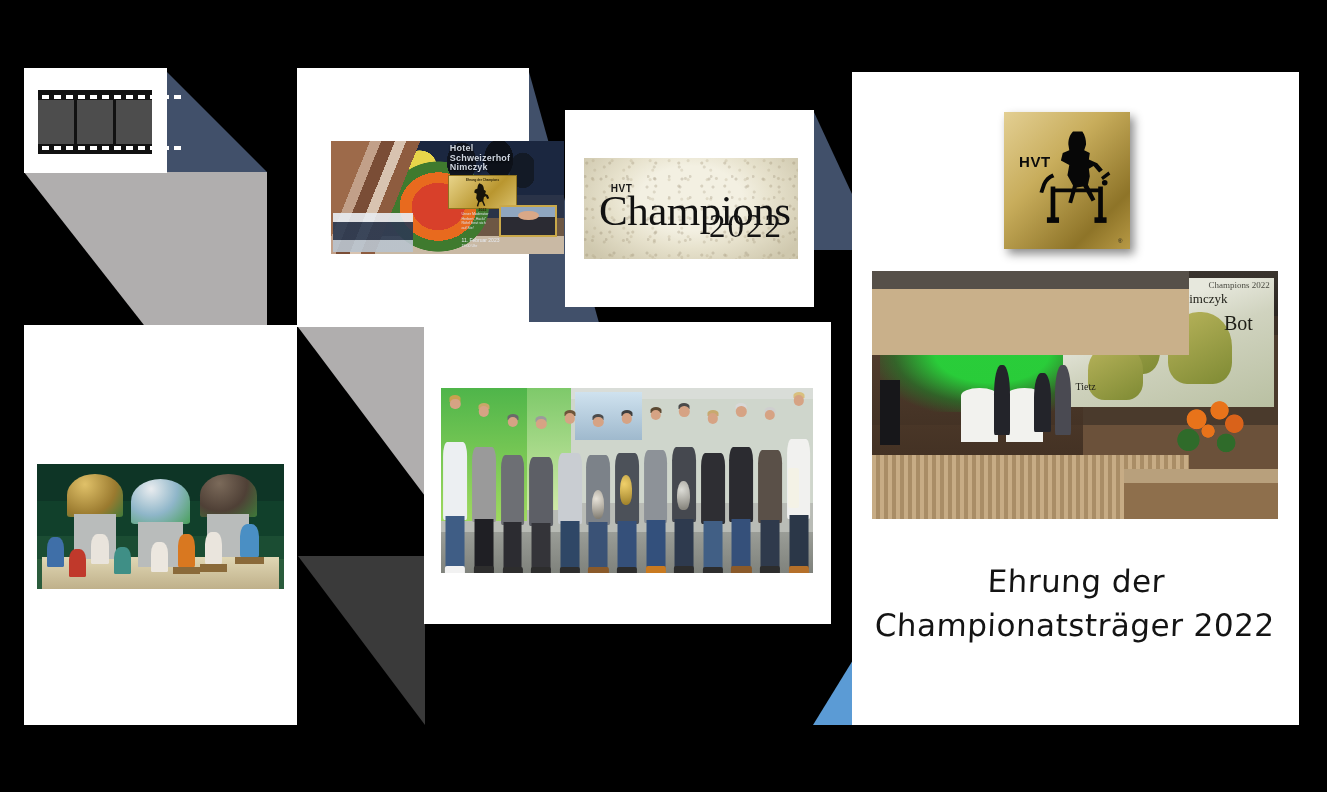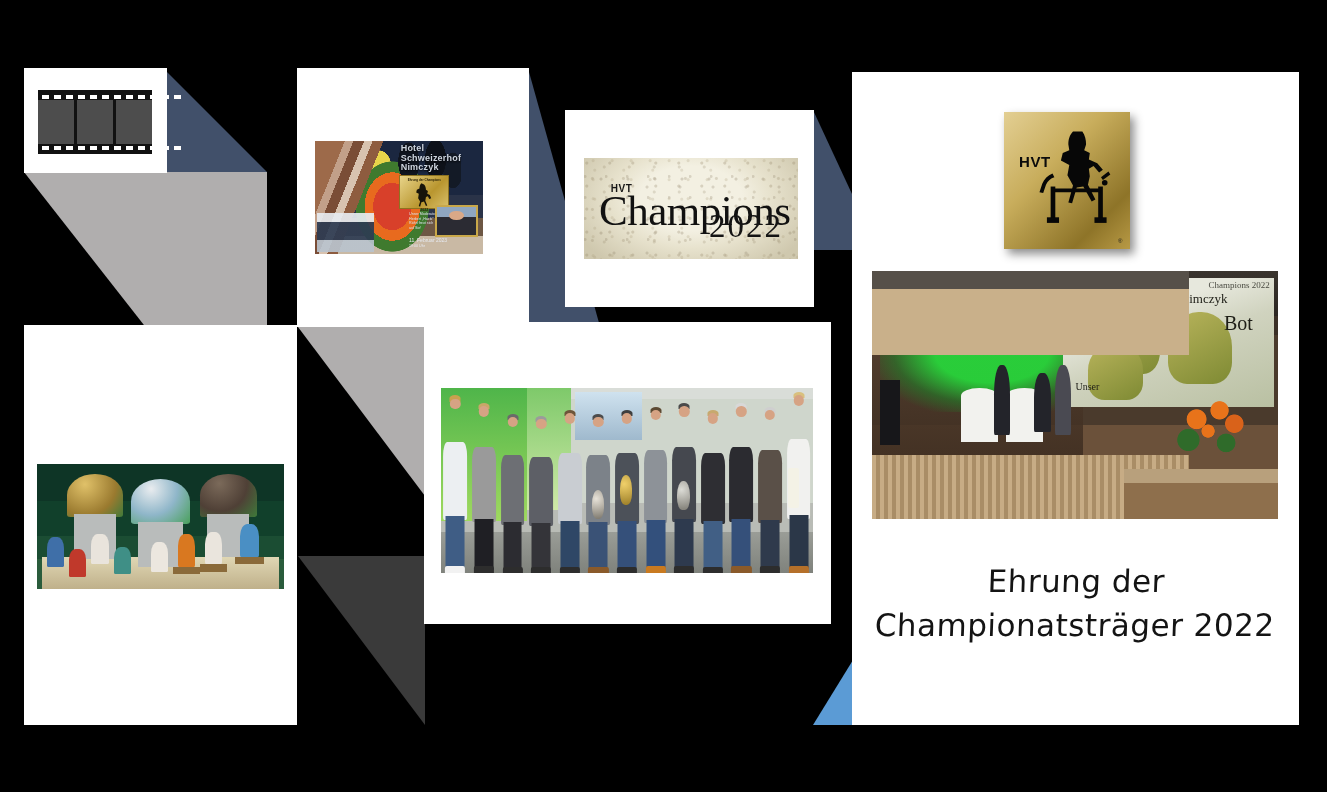--- a/index.html
+++ b/index.html
@@ -221,21 +221,21 @@
           <i></i>
           <i></i>
           <i></i>
           <i></i>
       </div>
     </div>
   </div>
 
   <div class="card" style="left:297px;top:68px;width:232px;height:259px;">
 
-    <div class="invite" style="left:18px;top:73px;width:168px;height:113px;">
+    <div class="invite" style="left:34px;top:73px;width:233px;height:113px;">
       <div class="photo"></div>
       <div class="drapes"></div>
       <div class="storefront"></div>
 
       <div class="hdr" style="font-size:9px;">
         <div>Hotel</div>
         <div>Schweizerhof</div>
         <div>Nimczyk</div>
       </div>
 
@@ -438,21 +438,21 @@
       <div class="wall"></div>
       <div class="greenwash"></div>
       <div class="speaker"></div>
 
       <div class="screen">
         <div class="rider" style="left:20%;top:16%;width:26%;height:58%;"></div>
         <div class="rider" style="left:50%;top:26%;width:30%;height:56%;"></div>
         <div class="rider" style="left:12%;top:50%;width:26%;height:44%;"></div>
         <div class="nm" style="right:22%;top:10%;font-size:13px;">Nimczyk</div>
         <div class="nm" style="right:10%;top:26%;font-size:20px;">Bot</div>
-        <div class="nm" style="left:6%;bottom:12%;font-size:10px;">Unser</div>
+        <div class="nm" style="left:6%;bottom:12%;font-size:10px;">Tietz</div>
         <div class="nm" style="right:2%;top:1%;font-size:9px;opacity:.8;text-align:center;">Champions 2022</div>
       </div>
 
       <div class="stage"></div>
       <div class="skirt"></div>
       <div class="table" style="left:22%;top:47%;width:9%;height:22%;"></div>
       <div class="table" style="left:33%;top:47%;width:9%;height:22%;"></div>
       <div class="person" style="left:30%;top:38%;width:4%;height:28%;"></div>
       <div class="person" style="left:40%;top:41%;width:4%;height:24%;"></div>
       <div class="person" style="left:45%;top:38%;width:4%;height:28%;background:#4a4a52;"></div>

